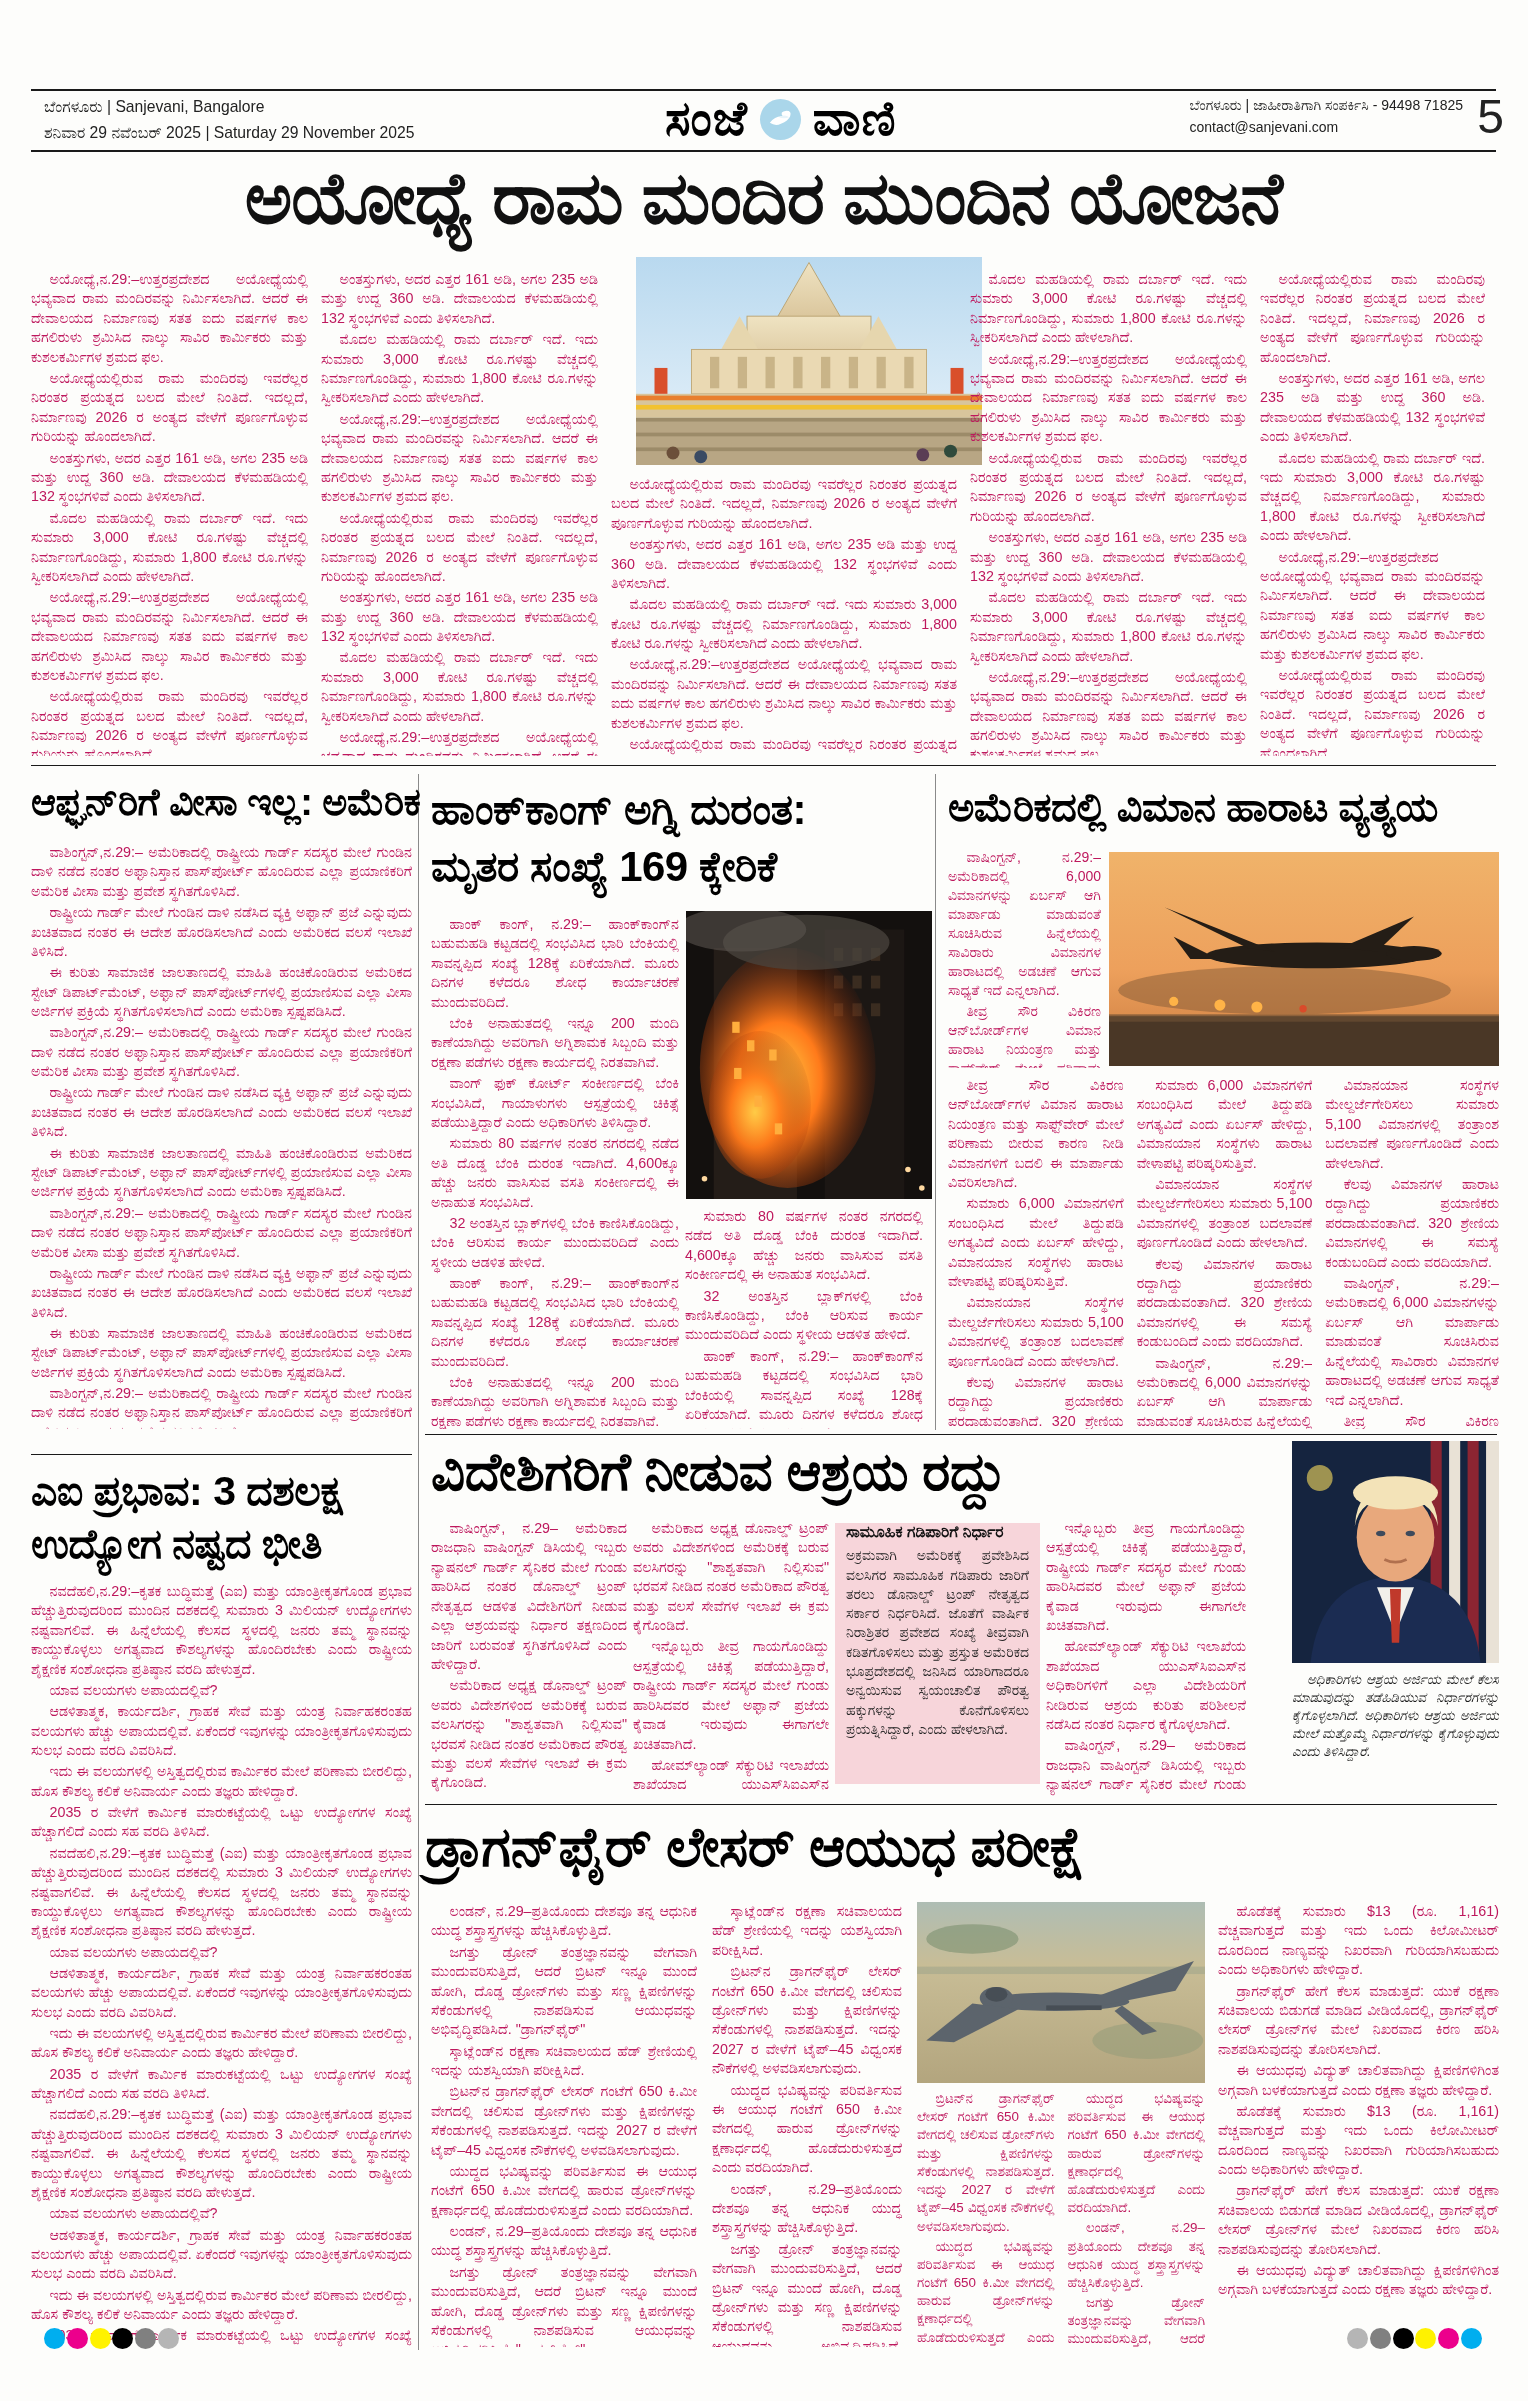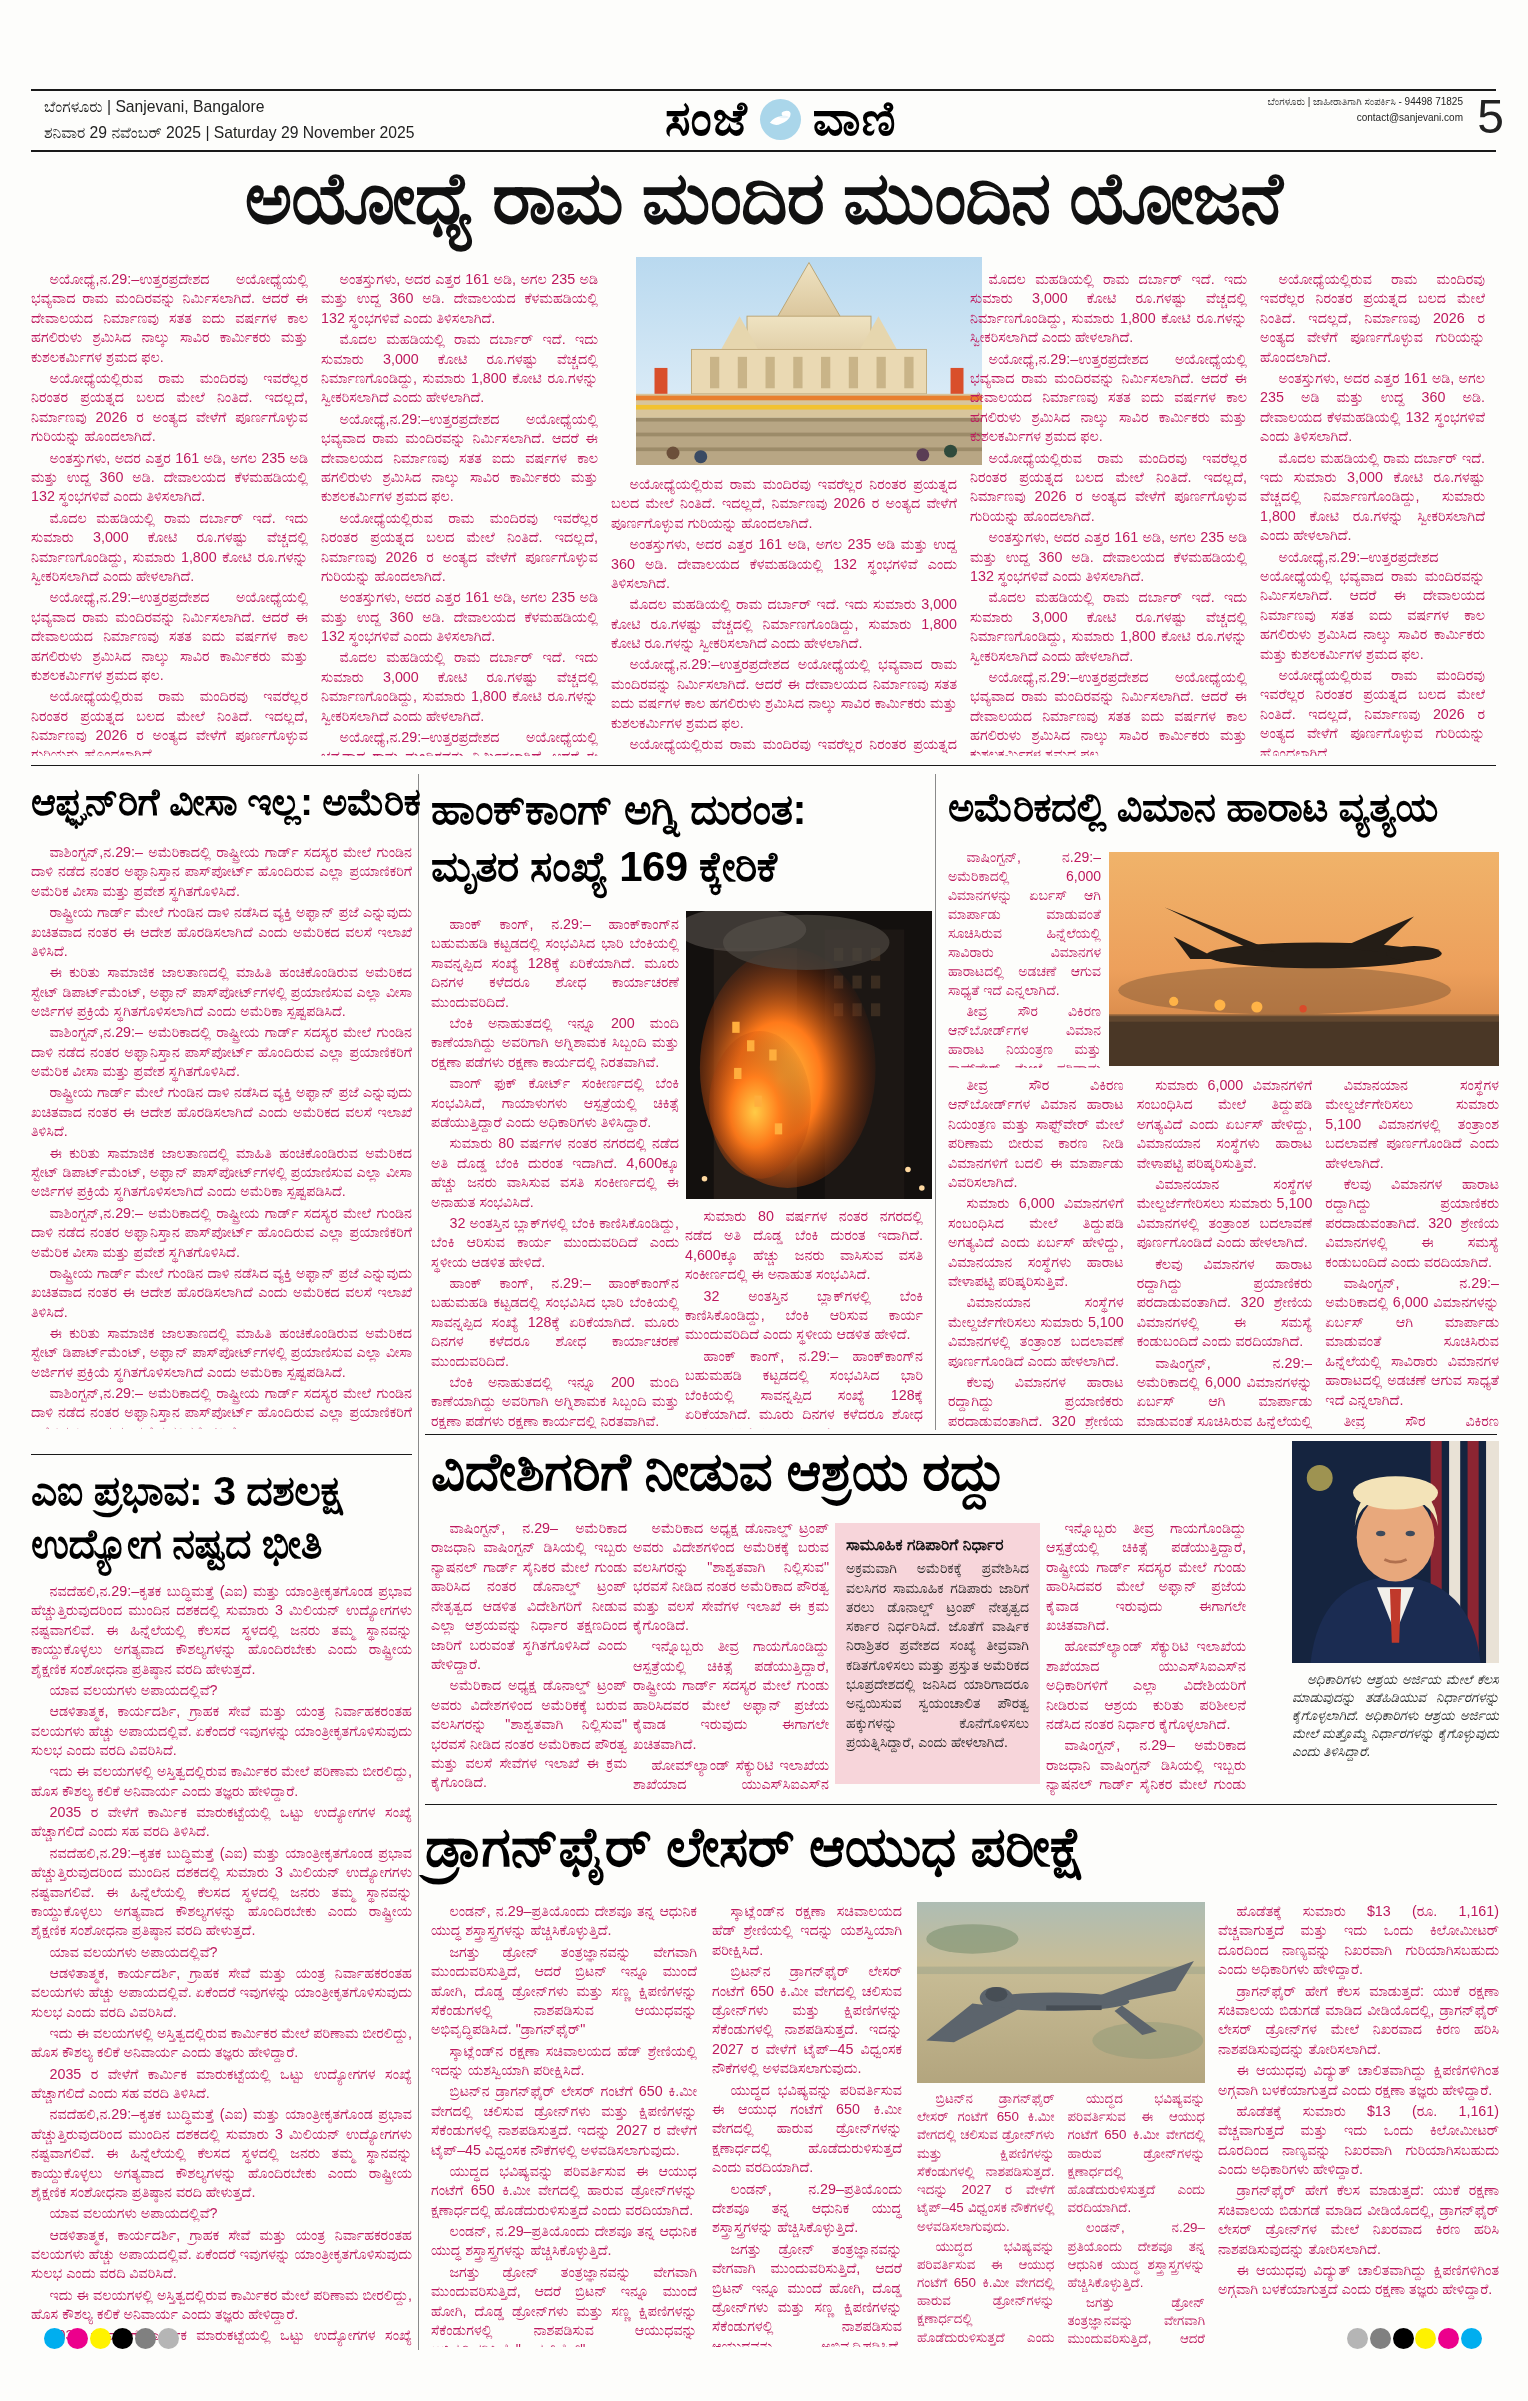--- a/index.html
+++ b/index.html
@@ -5,33 +5,33 @@
   html,body{margin:0;padding:0;background:#e8e8e8;}
   .page{position:relative;width:1528px;height:2401px;background:#fdfdfb;color:#111;
         font-family:"Liberation Sans","DejaVu Sans",sans-serif;overflow:hidden;}
   .rule-h{position:absolute;background:#1a1a1a;}
   .rule-v{position:absolute;background:#8a8a8a;width:0.9px;}
   
   .hdr-left{position:absolute;left:44px;top:94px;font-size:15.7px;line-height:1.65;color:#222;}
   .masthead{position:absolute;left:665px;top:91px;width:351px;height:57px;display:flex;align-items:center;gap:12px;}
   .masthead .mh-txt{font-family:"Liberation Serif","DejaVu Serif",serif;font-weight:bold;font-size:48px;letter-spacing:0.9px;color:#000;}
   .dove-circle{width:41px;height:41px;border-radius:50%;background:#aad6ea;display:flex;align-items:center;justify-content:center;flex:0 0 auto;}
-  .hdr-right{position:absolute;right:65px;top:94px;text-align:right;font-size:10px;line-height:1.6;color:#222;}
+  .hdr-right{position:absolute;right:65px;top:94px;text-align:left;font-size:14px;line-height:1.6;color:#222;}
   .page-num{position:absolute;right:24px;top:89px;font-size:48px;font-weight:300;color:#222;}
   
   .headline-main{position:absolute;left:31px;top:148px;width:1465px;height:103px;
     font-size:72px;font-weight:bold;letter-spacing:-0.9px;text-align:center;line-height:100px;white-space:nowrap;}
   .headline{font-weight:bold;color:#000;letter-spacing:-0.5px;}
   
   .cols{position:absolute;display:flex;}
   .coltxt{overflow:hidden;text-align:justify;font-size:14.3px;line-height:1.36;color:#be185d;}
   .coltxt p{margin:0 0 1.8px 0;text-indent:18.5px;}
   .photo{position:absolute;overflow:hidden;background:#ccc;}
   .photo svg{display:block;}
-  .callout{position:absolute;background:#f7d5da;padding:13px 11px;box-sizing:border-box;text-align:justify;}
+  .callout{position:absolute;background:#f7d5da;padding:0 11px;box-sizing:border-box;text-align:justify;}
   .callout .co-title{font-weight:bold;font-size:15.7px;margin-bottom:5.5px;text-align:left;}
   .callout .co-body{font-size:14px;line-height:1.38;color:#222;}
   .dots{position:absolute;display:flex;gap:1.8px;}
   .dots span{width:21px;height:21px;border-radius:50%;display:inline-block;}
   .caption-block{font-size:13.4px;line-height:1.35;text-align:justify;color:#1c1c1c;overflow:hidden;}
   .caption-block p{margin:0;text-indent:15px;font-style:italic;}
 </style>
 </head>
 <body>
 

